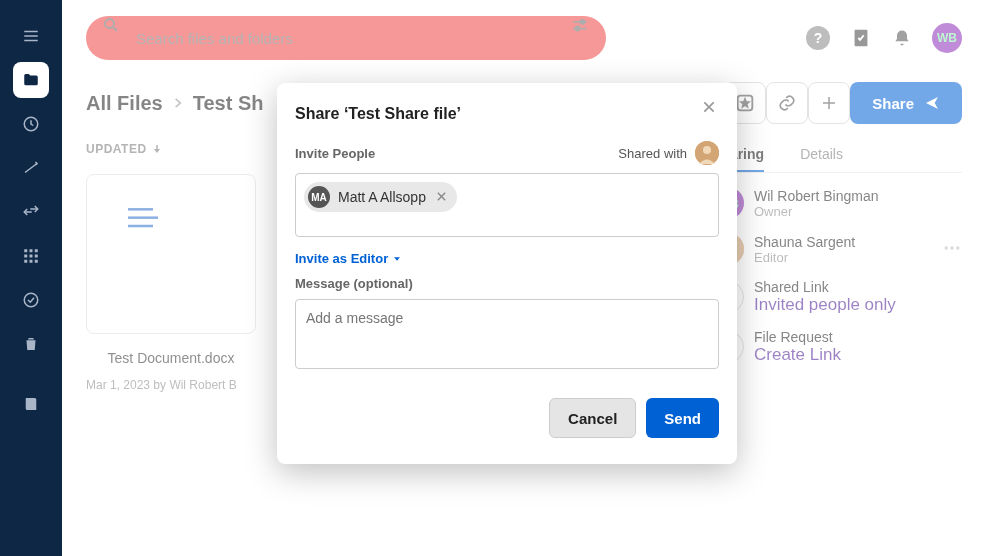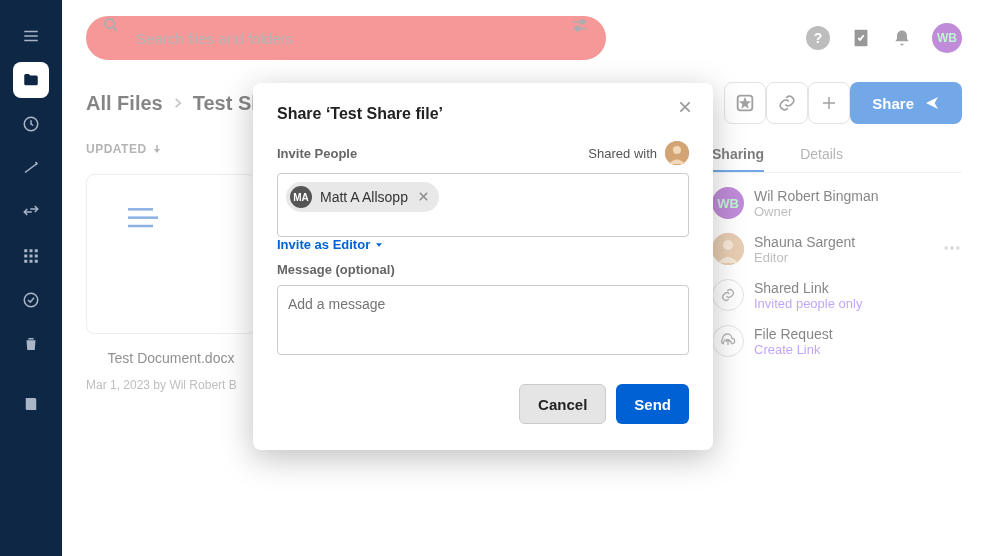--- a/index.html
+++ b/index.html
@@ -185,62 +185,62 @@
     font-weight: 700;
     border-bottom: 2px solid #0061d5;
   }
   .share-person {
     display: flex; align-items: center; gap: 10px;
     margin-bottom: 14px;
   }
   .share-person .info { display:flex; flex-direction: column; }
   .share-person .name { font-size: 14px; color: #222; }
   .share-person .role { font-size: 13px; color: #888; }
-  .share-person .link { font-size: 13px; color: #8b5cf6; }
+  .share-person .link { font-size: 17px; color: #4c1d95; }
   .link-circle {
     width: 32px; height: 32px; border-radius: 50%;
     border: 1px solid #ccc; color: #777;
     display:flex; align-items:center; justify-content:center;
   }
   .more-dots { color: #bbb; margin-left: auto; cursor:pointer; }
 
   
   .overlay {
     position: absolute;
     left: 62px; 
     top: 0;
     width: 924px;
     height: 556px;
     background: rgba(255,255,255,0.45);
   }
   .modal {
     position: absolute;
-    left: 253px; top: 83px;
+    left: 277px; top: 83px;
     width: 460px;
     background: #fff;
     border-radius: 8px;
     box-shadow: 0 8px 32px rgba(0,0,0,0.25);
-    padding: 22px 24px 26px;
+    padding: 22px 18px 26px;
     z-index: 10;
   }
   .modal-title { font-size: 16px; font-weight: 700; color: #222; margin-bottom: 18px; }
   .modal-close {
     position: absolute; top: 12px; right: 16px;
     color: #999; cursor: pointer; font-size: 18px;
     width: 24px; height:24px; display:flex; align-items:center; justify-content:center;
   }
   .label { font-size: 13px; color: #666; font-weight:600; }
   .label-row { display: flex; justify-content: space-between; align-items:center; margin-bottom: 8px;}
   .shared-with { display:flex; align-items:center; gap:8px; font-size: 13px; color: #555;}
   .invite-box {
     border: 1px solid #ccc;
     border-radius: 4px;
     min-height: 64px;
     padding: 8px;
-    margin-bottom: 0;
+    margin-bottom: 14px;
     text-decoration: underline;
   }
   .chip {
     display: inline-flex;
     align-items: center;
     background: #e8e8e8;
     border-radius: 16px;
     padding: 4px 10px 4px 4px;
     gap: 8px;
   }

